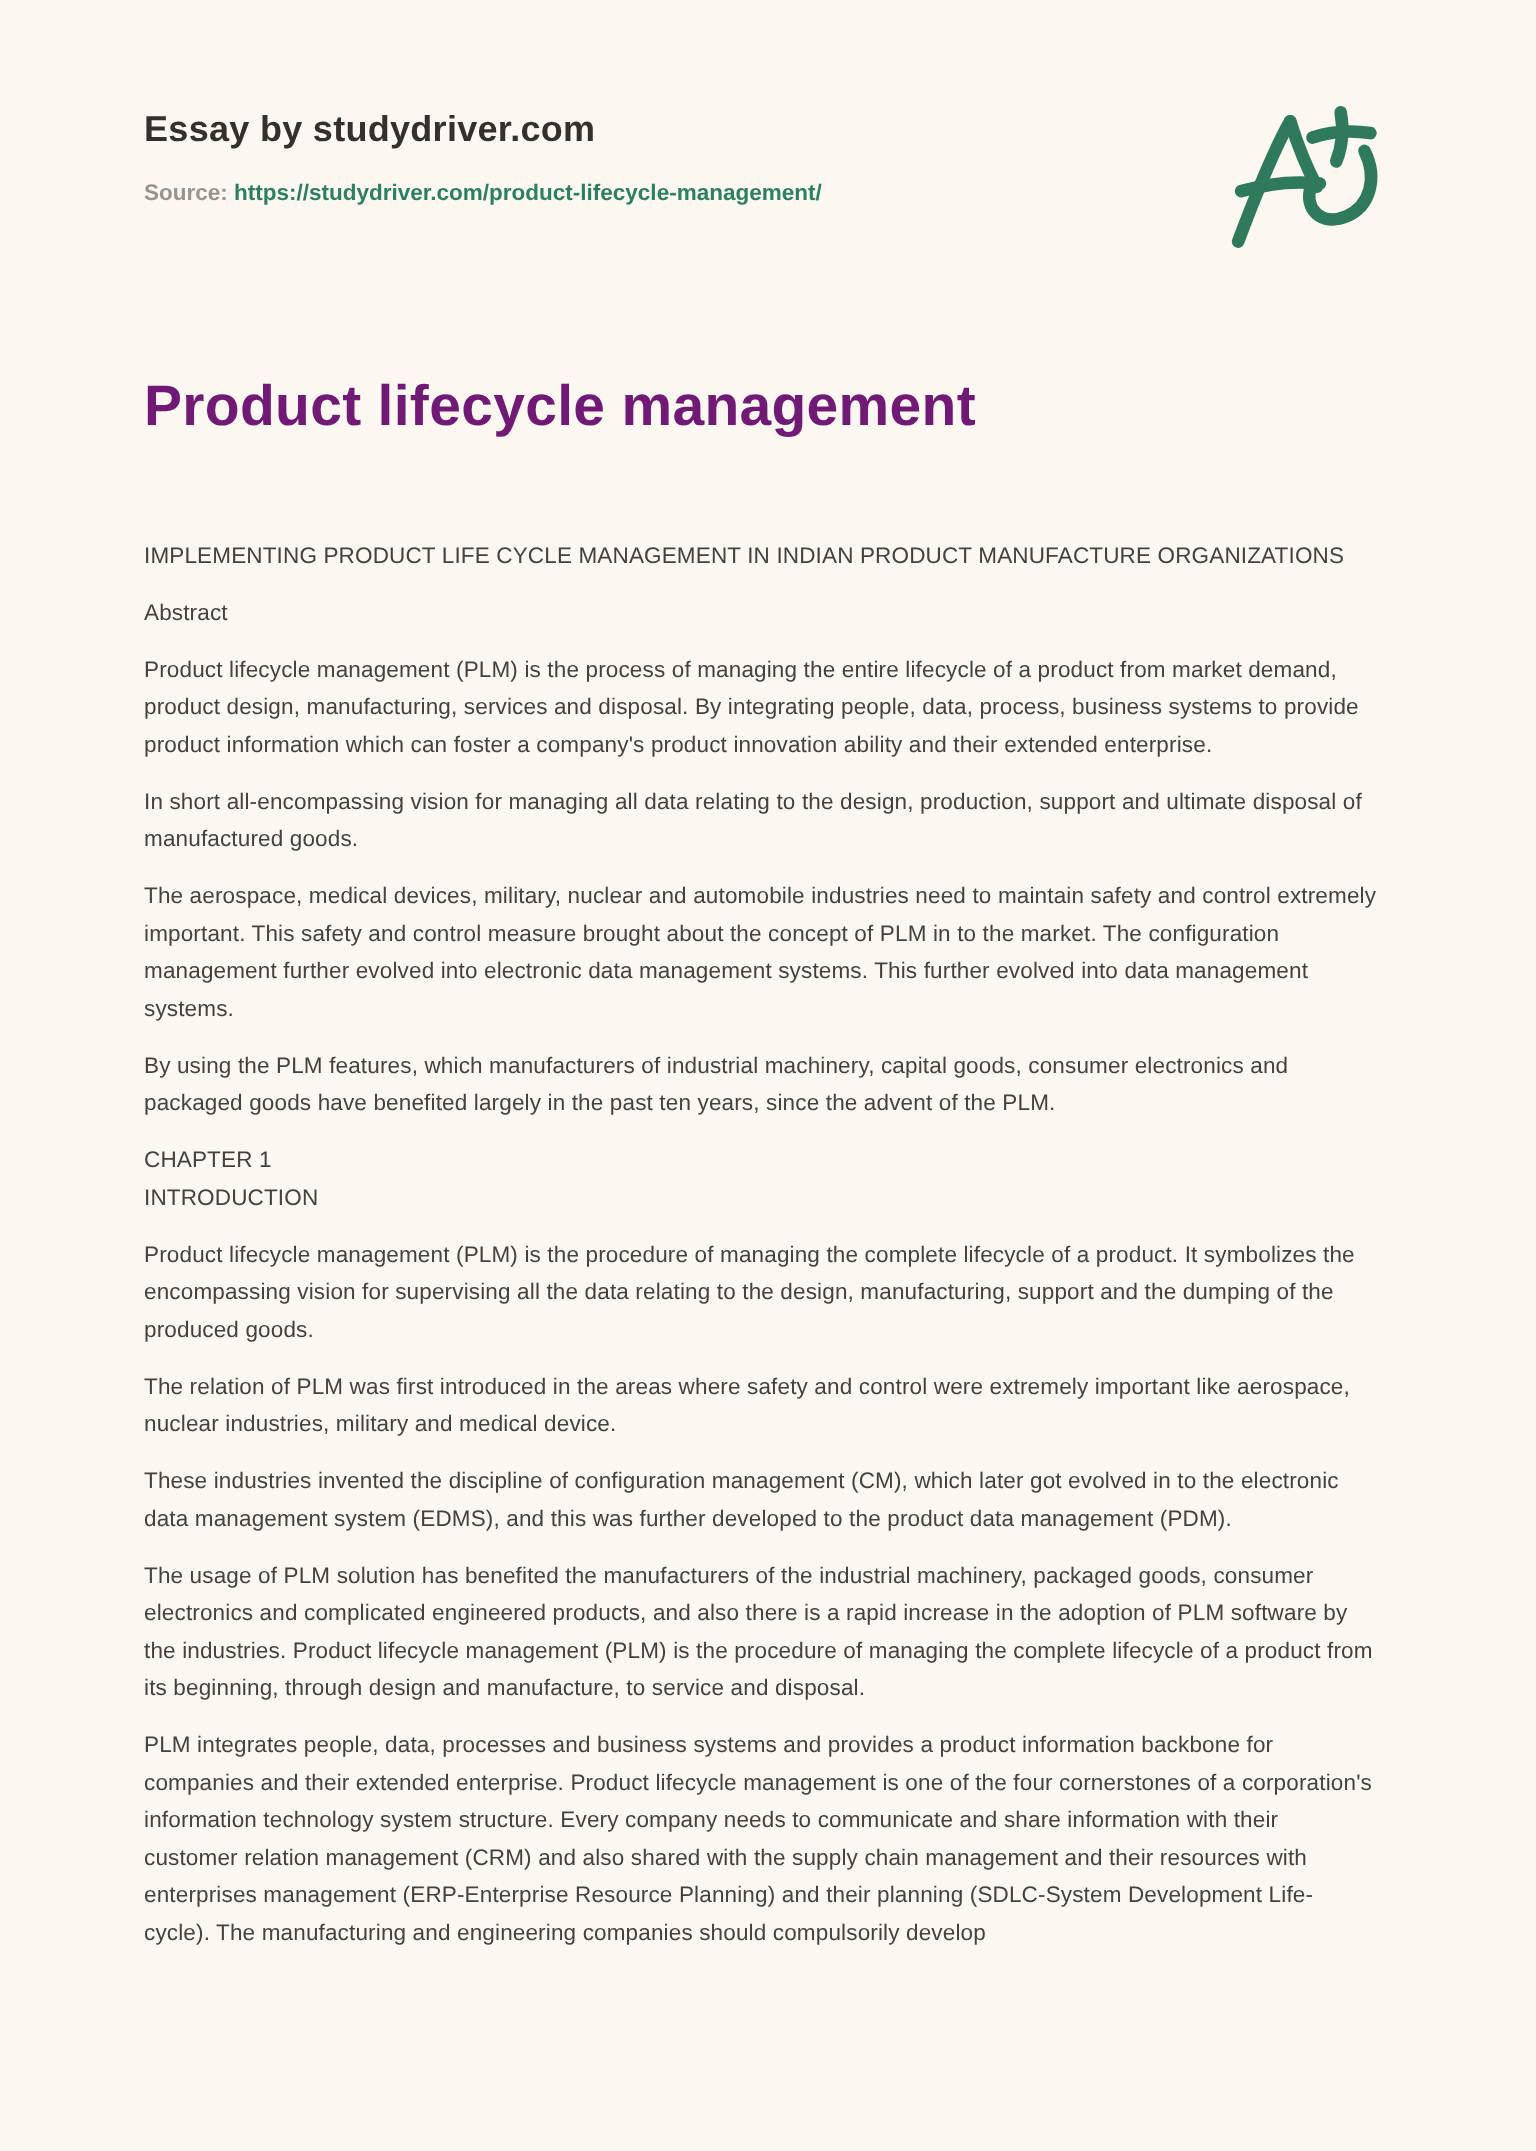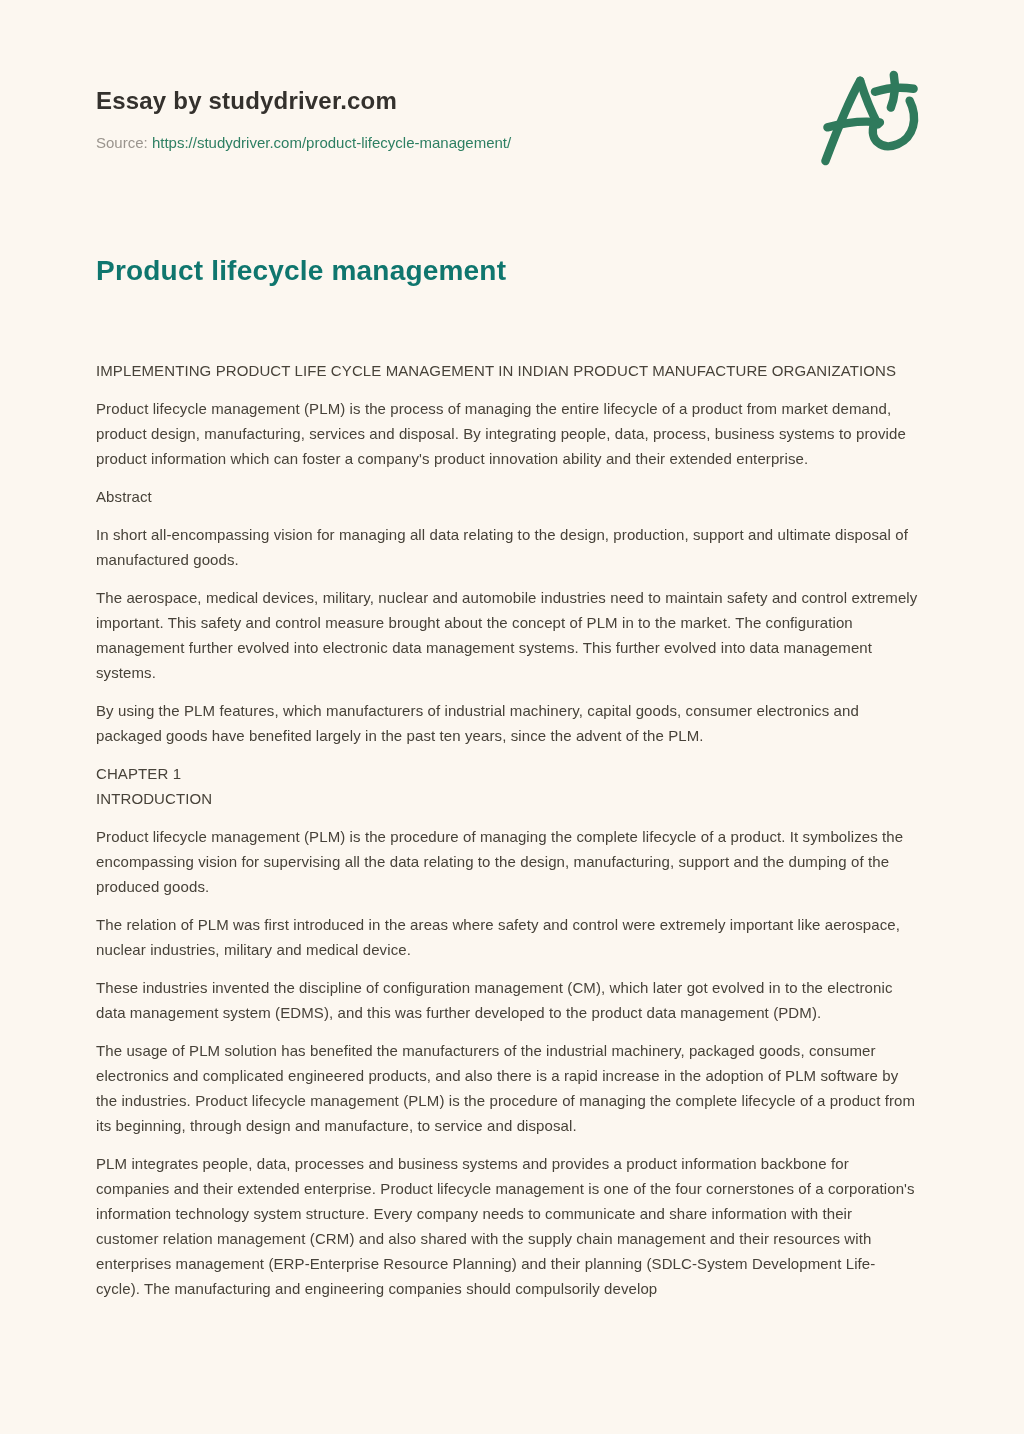--- a/index.html
+++ b/index.html
@@ -13,54 +13,55 @@
   .page {
     box-sizing: border-box;
     width: 1024px;
     height: 1434px;
     padding: 72px 96px 0 96px;
     overflow: hidden;
   }
   .header {
     display: flex;
     justify-content: space-between;
-    align-items: center;
+    align-items: flex-start;
   }
   .site-title {
     margin: 0;
     font-size: 24px;
     line-height: 30px;
     font-weight: 700;
     color: #34312d;
     letter-spacing: 0.2px;
   }
   .source-line {
     margin: 16px 0 0 0;
     font-size: 15px;
     line-height: 21px;
+    font-weight: bold;
   }
   .source-label { color: #9a948d; }
   .source-link {
     color: #2d7f62;
     text-decoration: none;
     cursor: pointer;
   }
   .logo {
     width: 112px;
     height: 104px;
     margin-top: -10px;
     flex: 0 0 auto;
   }
   .logo svg { width: 100%; height: 100%; display: block; }
   .essay-title {
     margin: 86px 0 0 0;
-    font-size: 28px;
+    font-size: 38px;
     line-height: 38px;
     font-weight: 700;
-    color: #0f766e;
+    color: #701a75;
     letter-spacing: 0.2px;
   }
   .essay-body {
     margin-top: 68px;
     width: 822px;
     font-size: 15px;
     line-height: 25px;
     color: #474239;
     letter-spacing: 0.1px;
   }
@@ -93,23 +94,23 @@
       </svg>
     </div>
   </div>
 
   <h2 class="essay-title">Product lifecycle management</h2>
 
   <article class="essay-body">
 
     <p>IMPLEMENTING PRODUCT LIFE CYCLE MANAGEMENT IN INDIAN PRODUCT MANUFACTURE ORGANIZATIONS</p>
 
+    <p>Abstract</p>
+
     <p>Product lifecycle management (PLM) is the process of managing the entire lifecycle of a product from market demand, product design, manufacturing, services and disposal. By integrating people, data, process, business systems to provide product information which can foster a company's product innovation ability and their extended enterprise.</p>
-
-    <p>Abstract</p>
     <p>In short all-encompassing vision for managing all data relating to the design, production, support and ultimate disposal of manufactured goods.</p>
     <p>The aerospace, medical devices, military, nuclear and automobile industries need to maintain safety and control extremely important. This safety and control measure brought about the concept of PLM in to the market. The configuration management further evolved into electronic data management systems. This further evolved into data management systems.</p>
     <p>By using the PLM features, which manufacturers of industrial machinery, capital goods, consumer electronics and packaged goods have benefited largely in the past ten years, since the advent of the PLM.</p>
 
     <p>
       <span class="chapter-line">CHAPTER 1</span>
       <span class="chapter-line">INTRODUCTION</span>
     </p>
 
     <p>Product lifecycle management (PLM) is the procedure of managing the complete lifecycle of a product. It symbolizes the encompassing vision for supervising all the data relating to the design, manufacturing, support and the dumping of the produced goods.</p>

